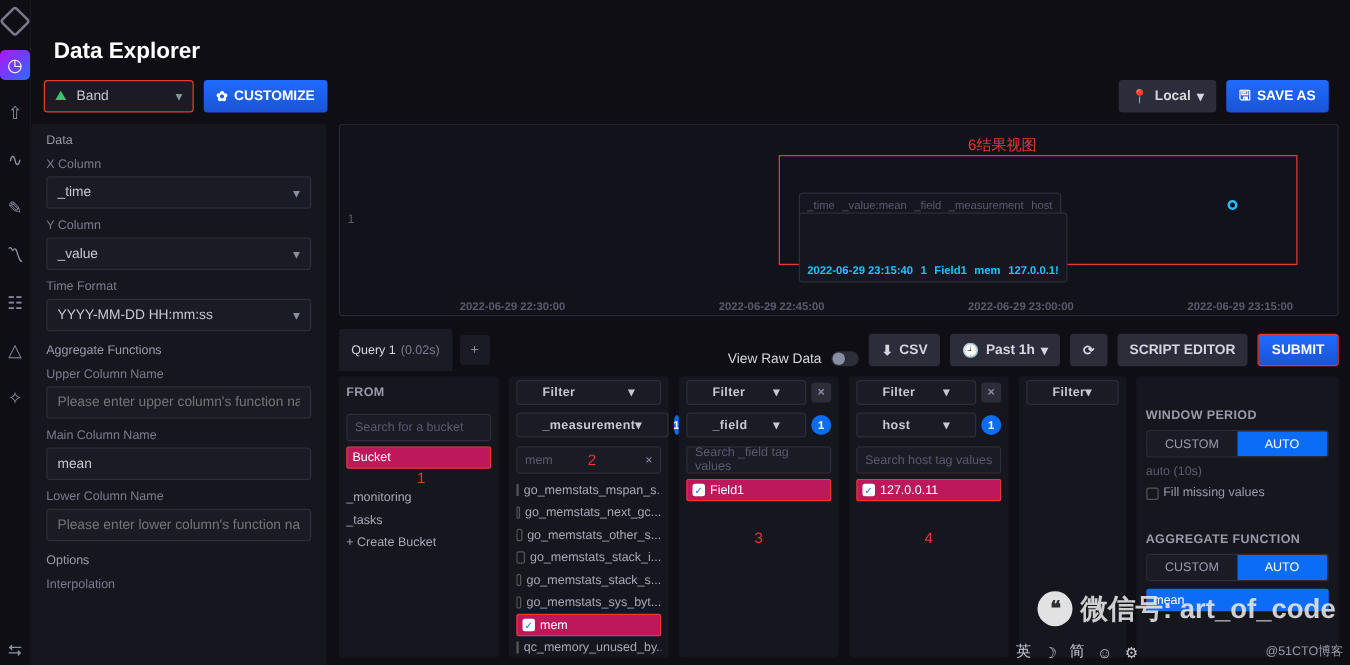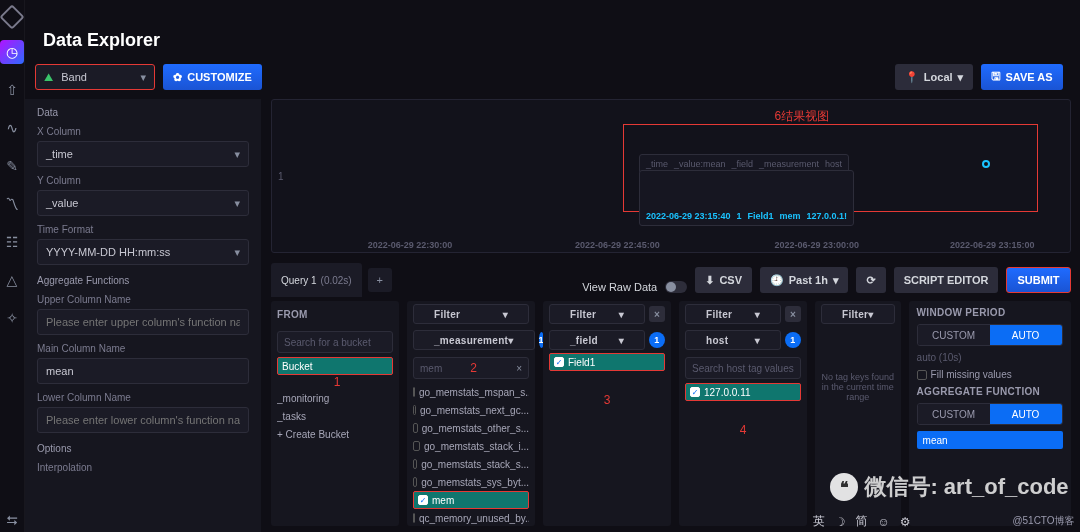--- a/index.html
+++ b/index.html
@@ -63,27 +63,27 @@
   .toggle::after{content:"";position:absolute;width:10px;height:10px;background:#888fa0;border-radius:50%;top:1px;left:1px;}
   .builder { flex:1;display:flex;gap:8px;padding:0 10px 6px 10px;overflow:hidden;}
   .col { background:#16161f;border-radius:3px;display:flex;flex-direction:column;min-width:0;}
   .col.from { width:128px;text-align:center;}
   .col.filter { width:128px;}
   .col .colhead { display:flex;align-items:center;height:26px;padding:0 6px;font-size:10px;color:#9a9aad;font-weight:700;letter-spacing:.3px;}
   .col .colhead .sel { flex:1;background:#1b1b26;border:1px solid #2d2d3a;border-radius:3px;height:20px;display:flex;align-items:center;padding:0 20px;font-size:10px;color:#c8c8d2;}
   .col .search { margin:4px 6px;background:#1b1b26;border:1px solid #2d2d3a;border-radius:3px;height:22px;display:flex;align-items:center;padding:0 6px;color:#5a5a6e;font-size:10px;}
   .col .list { flex:1;overflow:hidden;padding:0 6px;}
   .col .row { height:18px;display:flex;align-items:center;gap:4px;font-size:10px;color:#a7a7b8;white-space:nowrap;overflow:hidden;text-overflow:ellipsis;}
-  .col .row.sel { background:#0f766e;color:#fff;border-radius:2px;padding:0 4px;}
+  .col .row.sel { background:#be185d;color:#fff;border-radius:2px;padding:0 4px;}
   .col .row .cb { width:10px;height:10px;border:1px solid #555;border-radius:2px;display:inline-flex;align-items:center;justify-content:center;font-size:8px;}
   .col .row.sel .cb { background:#fff;color:#0b6df5;border-color:#fff;}
   .badge { width:16px;height:16px;background:#0b6df5;color:#fff;border-radius:50%;font-size:9px;display:flex;align-items:center;justify-content:center;margin-left:4px;}
   .closex { width:16px;height:16px;background:#2d2d3a;border-radius:3px;display:flex;align-items:center;justify-content:center;color:#888fa0;font-size:10px;margin-left:4px;}
   .aggpanel { width:162px;background:#16161f;border-radius:3px;padding:6px 8px;font-size:10px;color:#9a9aad;display:flex;flex-direction:column;gap:6px;}
-  .aggpanel .hd { font-weight:700;letter-spacing:.3px;color:#9a9aad;}
+  .aggpanel .hd { font-weight:700;letter-spacing:.3px;color:#9a9aad;margin-top:20px;}
   .segmented { display:flex;border:1px solid #2d2d3a;border-radius:3px;overflow:hidden;height:22px;}
   .segmented div { flex:1;display:flex;align-items:center;justify-content:center;font-size:10px;color:#9a9aad;background:#1b1b26;}
   .segmented div.on { background:#0b6df5;color:#fff;}
   .muted { color:#5a5a6e;font-size:10px;}
   .emptytag { display:flex;flex-direction:column;align-items:center;justify-content:center;color:#5a5a6e;height:120px;font-size:9px;text-align:center;padding:0 6px;}
   .watermark { position:absolute;right:12px;bottom:30px;color:#e8e8e8;font-size:22px;font-weight:600;display:flex;align-items:center;gap:6px;pointer-events:none;opacity:.88;}
   .watermark .wx { width:28px;height:28px;background:#fff;border-radius:50%;display:flex;align-items:center;justify-content:center;color:#333;font-size:16px;}
   .credit { position:absolute;right:6px;bottom:4px;color:#9a9aad;font-size:10px;}
   .tray { position:absolute;right:170px;bottom:2px;color:#c8c8d2;display:flex;gap:10px;font-size:12px;align-items:center;}
 </style>
@@ -315,20 +315,23 @@
                 </div>
               <div class="closex">×</div>
             </div>
             <div class="colhead">
               <div class="sel">
                   <span>_field</span>
                   <span class="caret" style="margin-left:auto">▾</span>
                 </div>
               <div class="badge">1</div>
             </div>
+            <div class="search">
+                <span>Search _field tag values</span>
+              </div>
             <div class="list">
               <div class="row sel red-box">
                   <span class="cb">✓</span>
                   <span>Field1</span>
                 </div>
               <div style="text-align:center;margin-top:22px"><span class="redtxt">3</span></div>
             </div>
           </div>
 
           <div class="col filter">
@@ -357,24 +360,20 @@
               <div style="text-align:center;margin-top:22px"><span class="redtxt">4</span></div>
             </div>
           </div>
 
           <div class="col" style="flex:1">
             <div class="colhead">
               <div class="sel">
                   <span>Filter</span>
                   <span class="caret" style="margin-left:auto">▾</span>
                 </div>
-            </div>
-            <div class="emptytag">
-              <span>No tag keys found</span>
-              <span>in the current time range</span>
             </div>
           </div>
 
           <div class="aggpanel">
             <div class="hd">WINDOW PERIOD</div>
             <div class="segmented">
               <div>CUSTOM</div>
               <div class="on">AUTO</div>
             </div>
             <div class="muted">auto (10s)</div>

